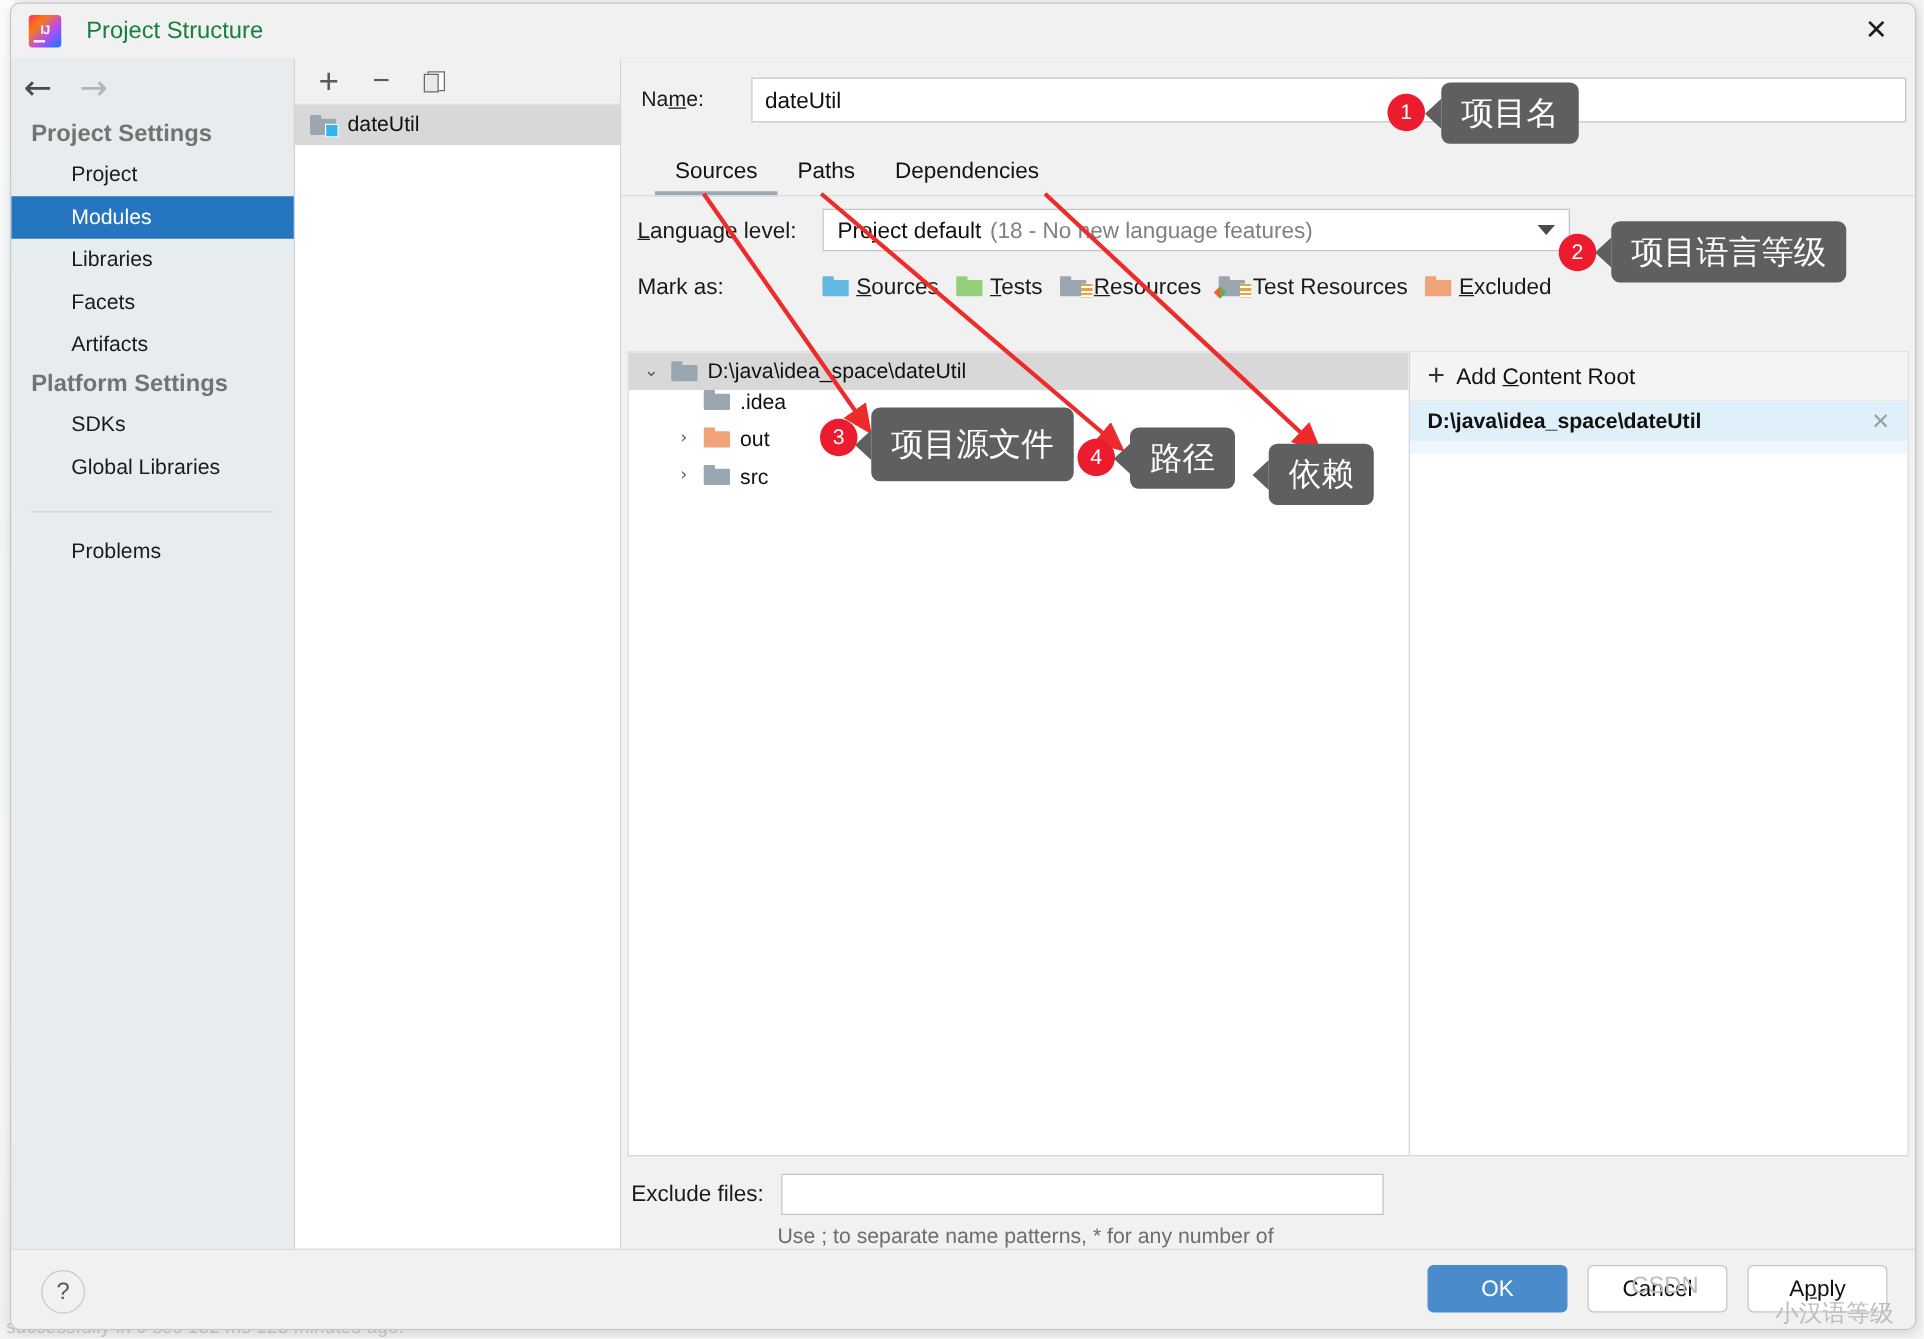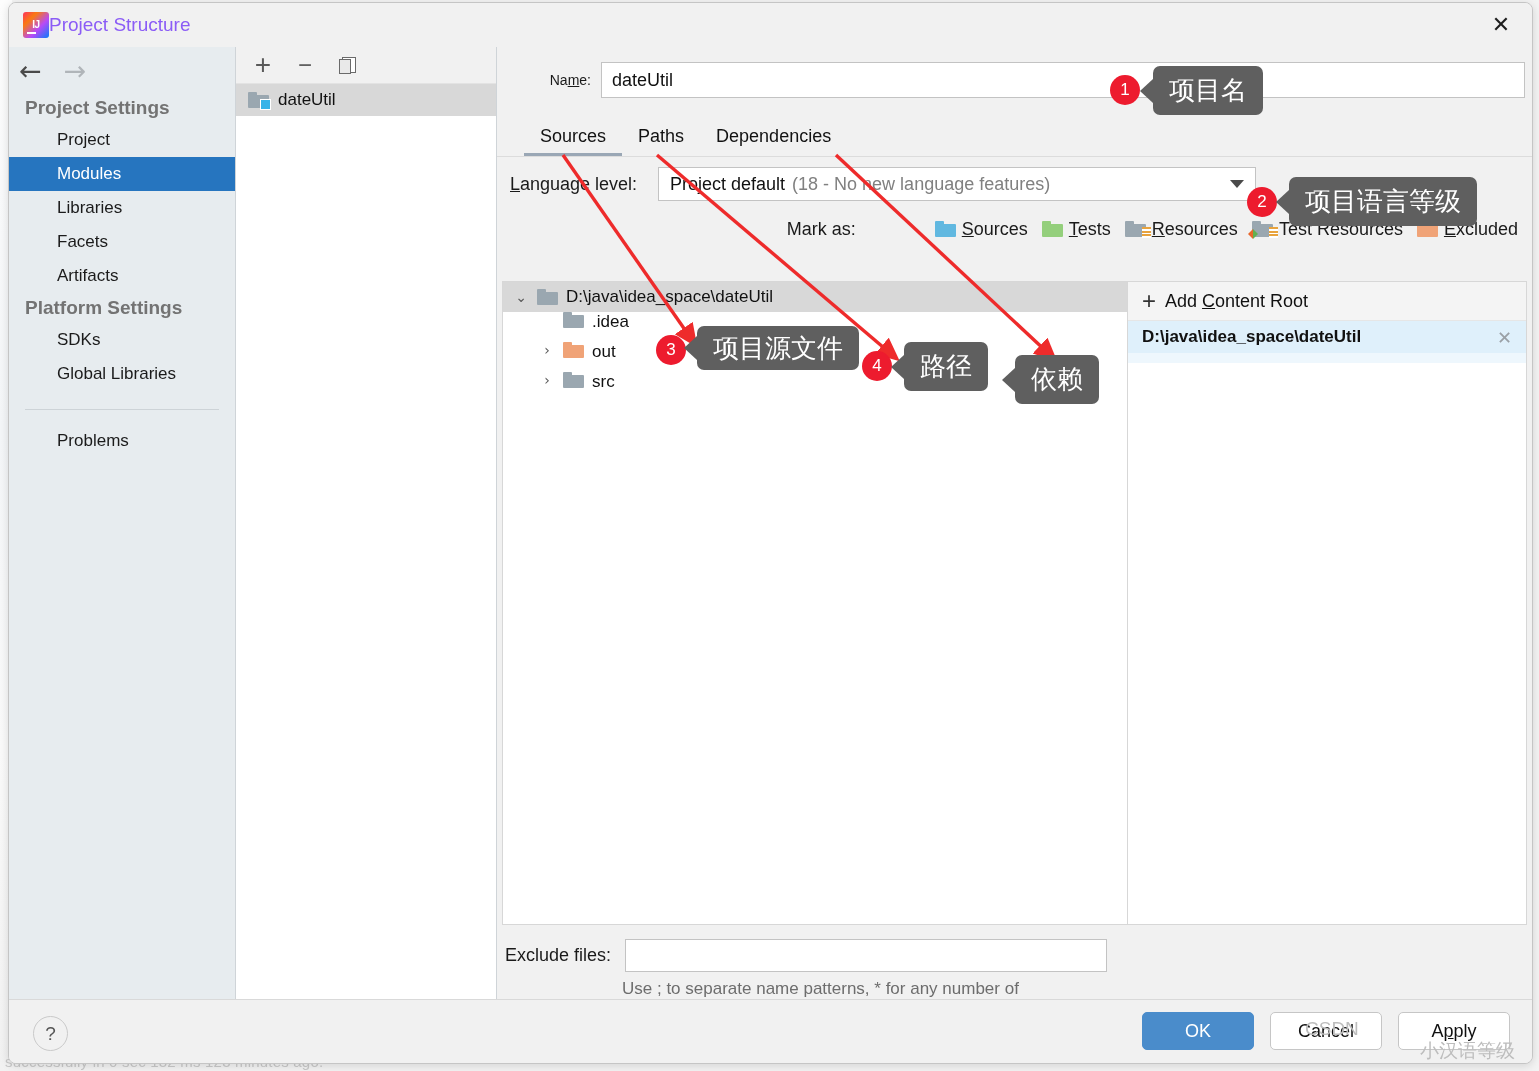--- a/index.html
+++ b/index.html
@@ -57,21 +57,21 @@
     color: #fff; font-size: 10px; font-weight: bold;
     font-family: "Liberation Sans", sans-serif;
     letter-spacing: -.5px;
   }
   .idea-logo::before {
     content: "";
     position: absolute; left: 4px; bottom: 4px; width: 9px; height: 2px;
     background: #fff;
   }
   .title-text {
-    font-size: 19px; color: #8b5cf6;
+    margin-left: 20px; font-size: 19px; color: #15803d;
   }
   .close-btn {
     position: absolute; right: 0; top: 0; width: 62px; height: 43px;
     display: flex; align-items: center; justify-content: center;
     font-size: 22px; color: #1c1c1c; cursor: pointer;
     font-family: "DejaVu Sans", sans-serif;
   }
 
   
   .sidebar {
@@ -160,21 +160,21 @@
 
   
   .main {
     position: absolute; left: 488px; top: 44px;
     width: 1035px; height: 952px;
     background: #f1f1f1;
   }
   .name-row {
     display: flex; align-items: center; height: 66px; padding-left: 16px;
   }
-  .name-label { font-size: 14px; color: #1a1a1a; width: 78px; text-align: right; }
+  .name-label { font-size: 17px; color: #1a1a1a; width: 78px; }
   .name-label u { text-decoration: underline; }
   .name-input {
     margin-left: 10px; width: 924px; height: 36px;
     border: 1px solid #c3c3c3; background: #fff;
     font-size: 18px; color: #111; padding: 0 10px; box-sizing: border-box;
     font-family: "Liberation Sans", sans-serif;
     outline: none;
   }
 
   .tabs {
@@ -206,21 +206,21 @@
   .lang-combo .v1 { font-size: 18px; color: #111; }
   .lang-combo .v2 { font-size: 18px; color: #808080; margin-left: 7px; }
   .caret {
     position: absolute; right: 11px; top: 50%; transform: translateY(-50%);
     width: 0; height: 0;
     border-left: 7px solid transparent; border-right: 7px solid transparent;
     border-top: 8px solid #4a4a4a;
   }
 
   .markas-row {
-    display: flex; align-items: center; height: 36px; padding-left: 5px; justify-content: flex-end;
+    display: flex; align-items: center; height: 36px; padding-left: 5px;
   }
   .markas-label { font-size: 18px; color: #1a1a1a; width: 148px; padding-left: 8px;}
   .mark-opt {
     display: flex; align-items: center; gap: 6px; margin-right: 14px;
     font-size: 18px; color: #1a1a1a; cursor: pointer;
   }
   .mark-opt u { text-decoration: underline; }
   .res-lines {
     position: absolute; right: -5px; bottom: -1px; width: 9px; height: 11px;
     background: repeating-linear-gradient(#e8a33d 0 2px, #fff 2px 3.6px);
@@ -564,21 +564,21 @@
   </svg>
 
   <div class="overlay">
     <div class="badge" style="left:1110px; top:75px;">1</div>
     <div class="callout" style="left:1153px; top:66px; height:49px;">项目名</div>
 
     <div class="badge" style="left:1247px; top:187px;">2</div>
     <div class="callout" style="left:1289px; top:177px; height:49px;">项目语言等级</div>
 
     <div class="badge" style="left:656px; top:335px;">3</div>
-    <div class="callout" style="left:697px; top:326px; height:44px;">项目源文件</div>
+    <div class="callout" style="left:697px; top:326px; height:59px;">项目源文件</div>
 
     <div class="badge" style="left:862px; top:351px;">4</div>
     <div class="callout" style="left:904px; top:342px; height:49px;font-family:Liberation Serif, serif;">路径</div>
 
     <div class="badge" style="left:1029px; top:364px;">5</div>
     <div class="callout" style="left:1015px; top:355px; height:49px;">依赖</div>
 
     <div class="watermark" style="left:1305px; top:1018px;">CSDN</div>
     <div class="watermark" style="left:1420px; top:1038px;">小汉语等级</div>
   </div>

